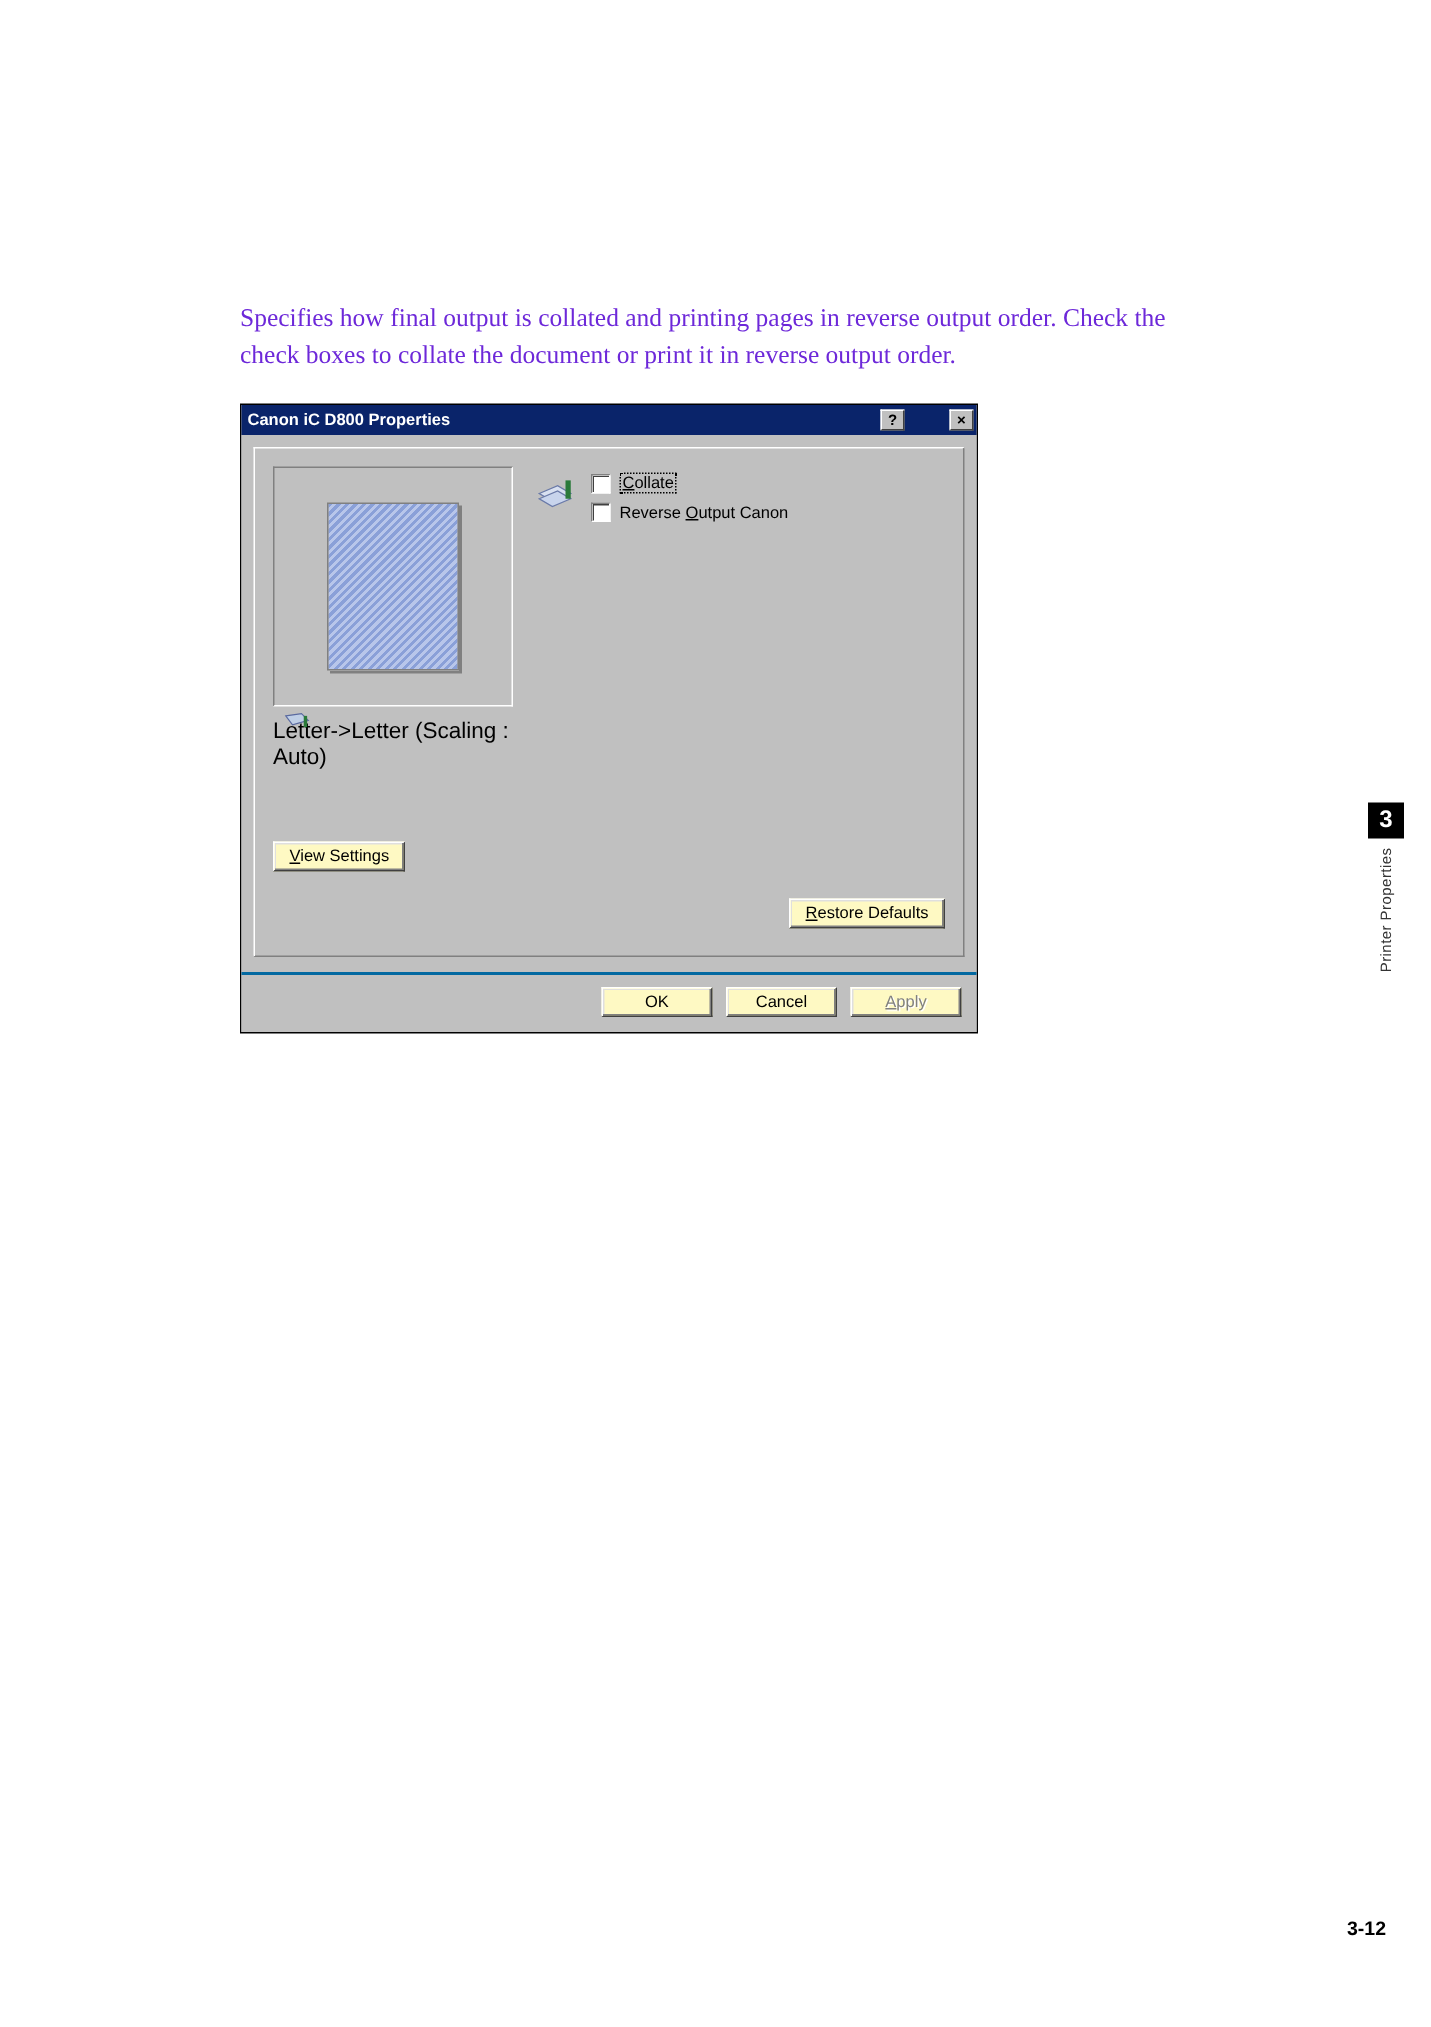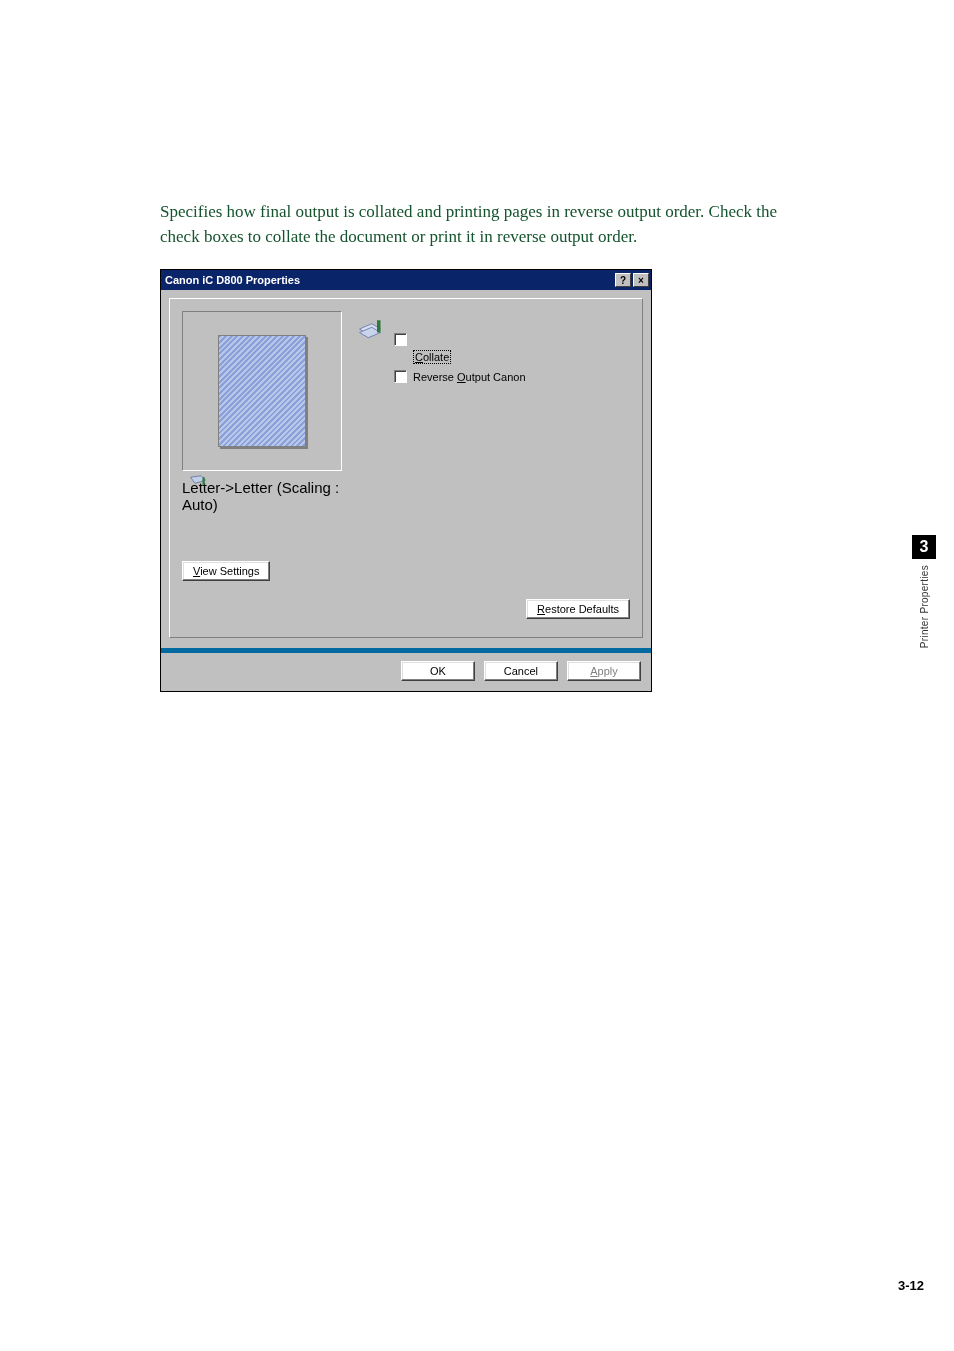--- a/index.html
+++ b/index.html
@@ -1,31 +1,31 @@
 <!DOCTYPE html>
 <html><head>
   <meta charset="utf-8">
   <style>
     * { margin:0; padding:0; box-sizing:border-box; }
     body { width:954px; height:1351px; background:#fff; font-family:"Times New Roman",serif; position:relative; }
 
     .page { padding:200px 80px 0 160px; position:relative; }
 
     h3 { font-family:Arial,Helvetica,sans-serif; font-weight:900; font-size:19px; margin-bottom:10px; letter-spacing:0.2px; }
-    p.body { font-size:17px; line-height:1.45; color:#14532d; margin-bottom:20px; max-width:660px; }
+    p.body { font-size:17px; line-height:1.45; color:#6d28d9; margin-bottom:20px; max-width:660px; }
 
     
     .side-tab { position:absolute; right:18px; top:535px; display:flex; flex-direction:column; align-items:center; }
     .side-badge { width:24px; height:24px; background:#000; color:#fff; font-family:Arial,sans-serif; font-weight:bold; font-size:16px; display:flex; align-items:center; justify-content:center; }
     .side-label { writing-mode:vertical-rl; transform:rotate(180deg); font-family:Arial,sans-serif; font-size:10px; color:#333; margin-top:6px; letter-spacing:0.3px; }
     .page-num { position:absolute; right:30px; bottom:58px; font-family:Arial,sans-serif; font-weight:bold; font-size:13px; }
 
     
     .dialog { width:492px; border:1px solid #000; font-family:"MS Sans Serif",Tahoma,Arial,sans-serif; font-size:11px; color:#000; margin-top:6px; }
-    .titlebar { height:20px; background:linear-gradient(#0a246a,#0a246a); color:#fff; display:flex; align-items:center; padding:0 2px 0 4px; font-weight:bold; font-size:11px; }
+    .titlebar { height:20px; background:linear-gradient(#0a246a,#0a246a); color:#fff; display:flex; align-items:center; padding:0 2px 0 4px; font-weight:bold; font-size:11px;gap:28px; }
     .titlebar .spacer { flex:1; }
     .tb-btn { width:16px; height:14px; background:#c0c0c0; border:1px solid #fff; border-right-color:#404040; border-bottom-color:#404040; margin-left:2px; display:flex; align-items:center; justify-content:center; font-size:10px; color:#000; font-weight:bold; font-family:Arial; }
 
     .client { background:#c0c0c0; padding:8px 8px 10px 8px; }
 
     .tabstrip { display:flex; align-items:flex-end; position:relative; height:22px; }
     .tab { background:#c0c0c0; border:1px solid #fff; border-bottom:none; border-right-color:#808080; border-top-left-radius:3px; border-top-right-radius:3px; padding:3px 8px 3px 8px; font-size:11px; margin-right:-1px; position:relative; }
     .tab.active { padding-top:4px; padding-bottom:5px; top:1px; z-index:2; border-bottom:1px solid #c0c0c0; margin-bottom:-1px; }
     .red-ring { position:absolute; border:2px solid #e00000; border-radius:10px; width:60px; height:22px; top:-3px; left:231px; pointer-events:none; }
 
@@ -38,30 +38,30 @@
     .small-icon { position:absolute; left:6px; bottom:-18px; width:18px; height:14px; }
     .small-icon svg { width:18px; height:14px; }
 
     .preview-caption { font-size:15px; color:#000; margin-top:5px; }
 
     .right-col { padding-top:4px; display:flex; gap:10px; }
     .doc-icon { width:28px; height:28px; flex:none; }
     .chk-row { display:flex; align-items:center; gap:6px; margin-bottom:6px; font-size:11px; }
     .chkbox { width:13px; height:13px; background:#fff; border:1px solid #808080; border-right-color:#fff; border-bottom-color:#fff; box-shadow:inset 1px 1px 0 #404040; }
     .chk-label { }
-    .chk-label.focus { border:1px dotted #000; padding:0 1px;margin-top:35px; }
+    .chk-label.focus { border:1px dotted #000; padding:0 1px; }
     .underline { text-decoration:underline; }
 
-    .btn { background:#ffffff; border:1px solid #fff; border-right-color:#404040; border-bottom-color:#404040; box-shadow:inset -1px -1px 0 #808080, inset 1px 1px 0 #dfdfdf; padding:3px 10px; font-size:11px; font-family:inherit; min-width:78px; text-align:center; display:inline-block; }
+    .btn { background:#fef9c3; border:1px solid #fff; border-right-color:#404040; border-bottom-color:#404040; box-shadow:inset -1px -1px 0 #808080, inset 1px 1px 0 #dfdfdf; padding:3px 10px; font-size:11px; font-family:inherit; min-width:78px; text-align:center; display:inline-block; }
     .btn.disabled { color:#808080; text-shadow:1px 1px 0 #fff; }
 
     .view-settings-row { margin-top:48px; }
     .restore-row { text-align:right; margin-top:18px; }
 
-    .footer-btns { background:#c0c0c0; padding:8px 10px 10px 10px; text-align:right; border-top:5px solid #0369a1; }
+    .footer-btns { background:#c0c0c0; padding:8px 10px 10px 10px; text-align:right; border-top:2px solid #0369a1; }
     .footer-btns .btn { min-width:74px; margin-left:6px; }
 
     .docstack-svg { width:28px; height:28px; }
   </style>
 </head>
 <body>
 
 <div class="page">
   <p class="body">Specifies how final output is collated and printing pages in reverse output order. Check the check boxes to collate the document or print it in reverse output order.</p>
 

